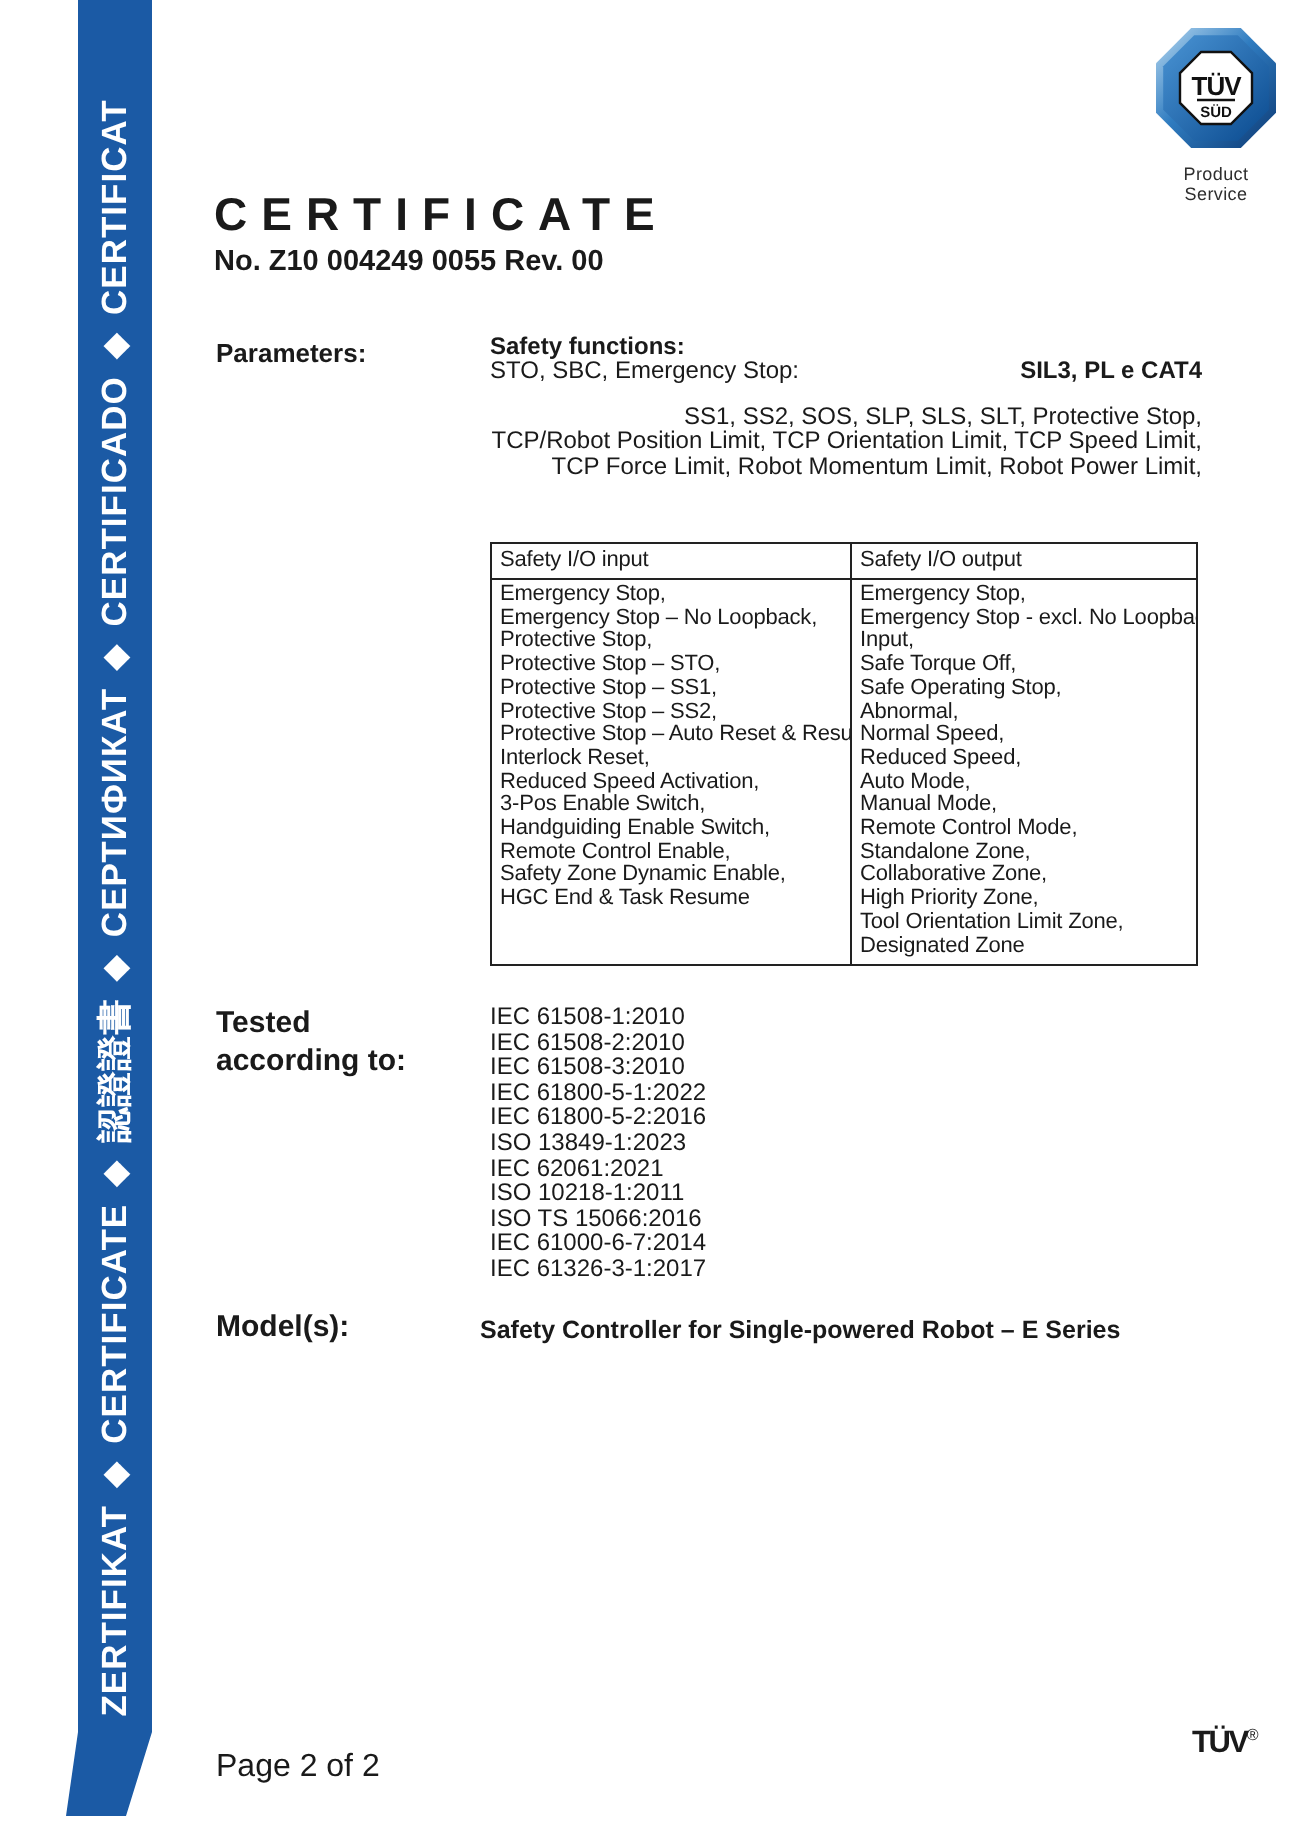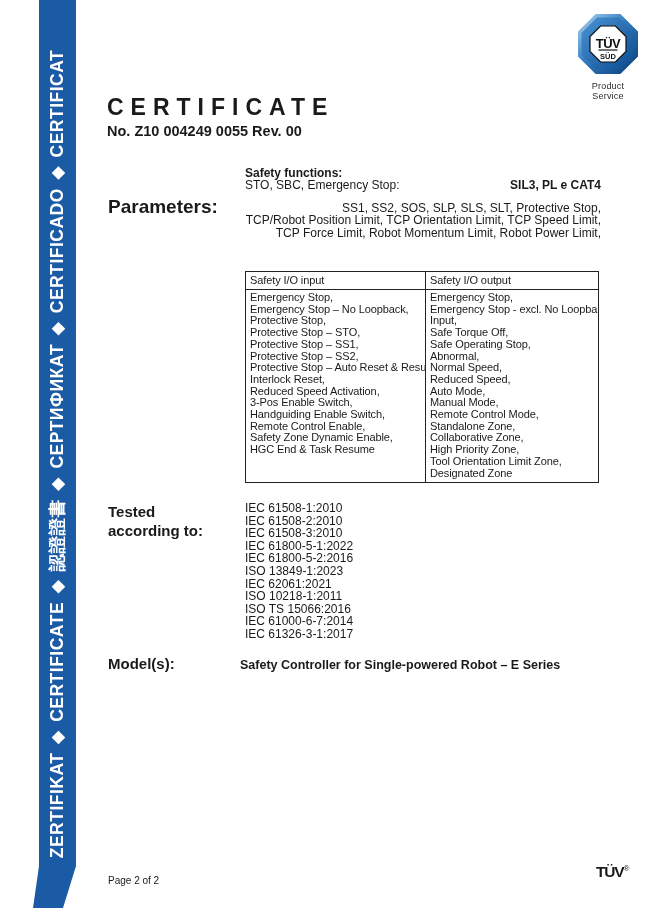--- a/index.html
+++ b/index.html
@@ -32,21 +32,21 @@
   .title {
     position:absolute; left:107px; top:94px;
     font-size:23px; font-weight:bold; letter-spacing:7px; white-space:nowrap;
   }
   .cert-no {
     position:absolute; left:107px; top:123px;
     font-size:14.5px; font-weight:bold; white-space:nowrap;
   }
 
   
-  .params-label { position:absolute; left:108px; top:169px; font-size:19px; font-weight:bold;margin-top:27px; }
+  .params-label { position:absolute; left:108px; top:169px; font-size:13px; font-weight:bold; }
   .params-content { position:absolute; left:245px; top:167px; width:356px; font-size:12px; line-height:12.4px; }
   .bold { font-weight:bold; }
   .row-between { display:flex; justify-content:space-between; align-items:flex-end; }
   .group2 { margin-top:10px;text-align:right; }
   .group2 div, .nowrap { white-space:nowrap; }
   .rating-inline { font-weight:bold; margin-left:14px; }
 
   
   .io-table {
     position:absolute; left:245px; top:271px; width:353px;
@@ -63,21 +63,21 @@
   
   .tested-label { position:absolute; left:108px; top:502px; font-size:15px; font-weight:bold; line-height:19px; }
   .standards { position:absolute; left:245px; top:502px; font-size:12px; }
   .standards div { line-height:12.6px; white-space:nowrap; }
 
   
   .models-label { position:absolute; left:108px; top:655px; font-size:15px; font-weight:bold; }
   .models-value { position:absolute; left:240px; top:658px; font-size:12.5px; font-weight:bold; white-space:nowrap; }
 
   
-  .footer-page { position:absolute; left:108px; top:875px; font-size:10px; }
+  .footer-page { position:absolute; left:108px; top:875px; font-size:16px; }
   .footer-company { position:absolute; left:108px; top:888px; font-size:10.5px; white-space:nowrap; }
   .tuv-mark { position:absolute; left:596px; top:863px; font-size:15.5px; font-weight:bold; letter-spacing:-1.2px; white-space:nowrap; }
   .tuv-mark sup { font-size:8px; font-weight:normal; letter-spacing:0; }
 </style>
 </head>
 <body>
 
 <div class="page">
 
   <div class="ribbon" style="background: rgb(27, 90, 165);">

